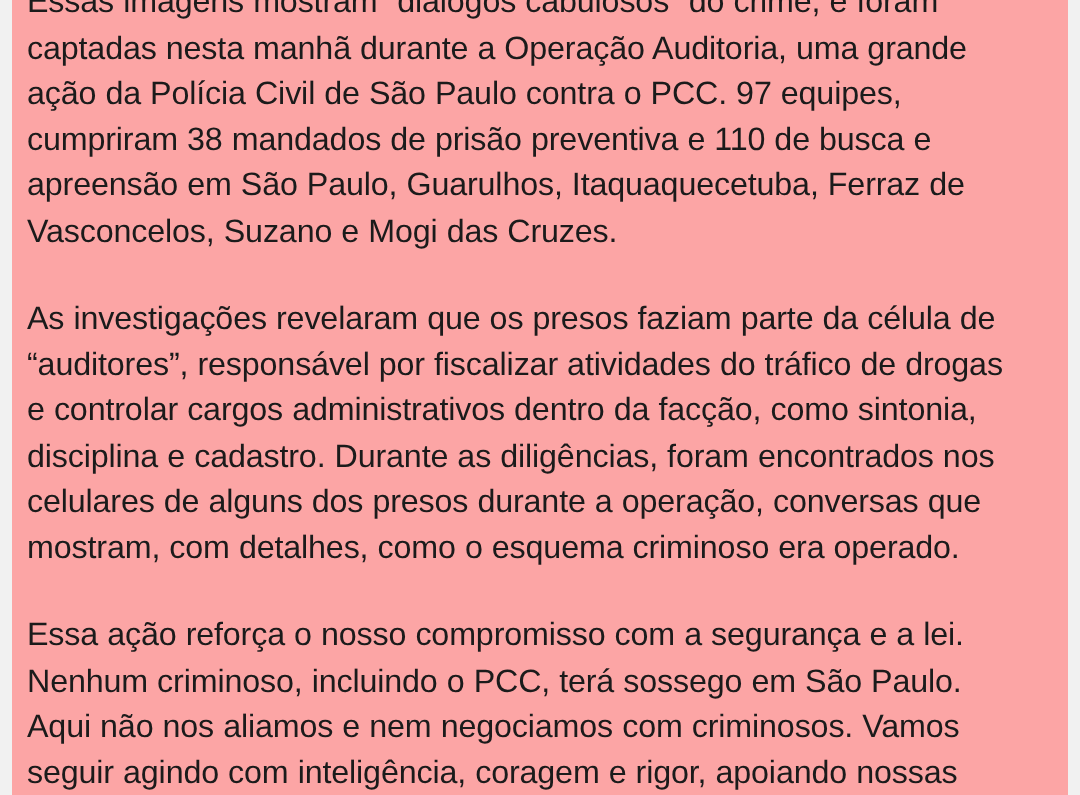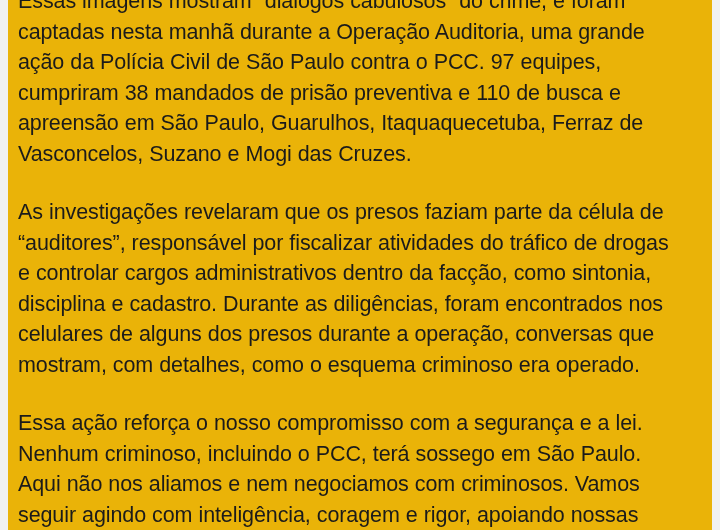--- a/index.html
+++ b/index.html
@@ -10,21 +10,21 @@
   body {
     width: 720px;
     height: 530px;
     overflow: hidden;
     font-family: "Liberation Sans", sans-serif;
   }
   .page {
     position: relative;
     width: 720px;
     height: 530px;
-    background: #eab308;
+    background: #fca5a5;
     box-sizing: border-box;
   }
   .edge-left {
     position: absolute;
     left: 0;
     top: 0;
     width: 8px;
     height: 530px;
     background: #f1f1f1;
   }

